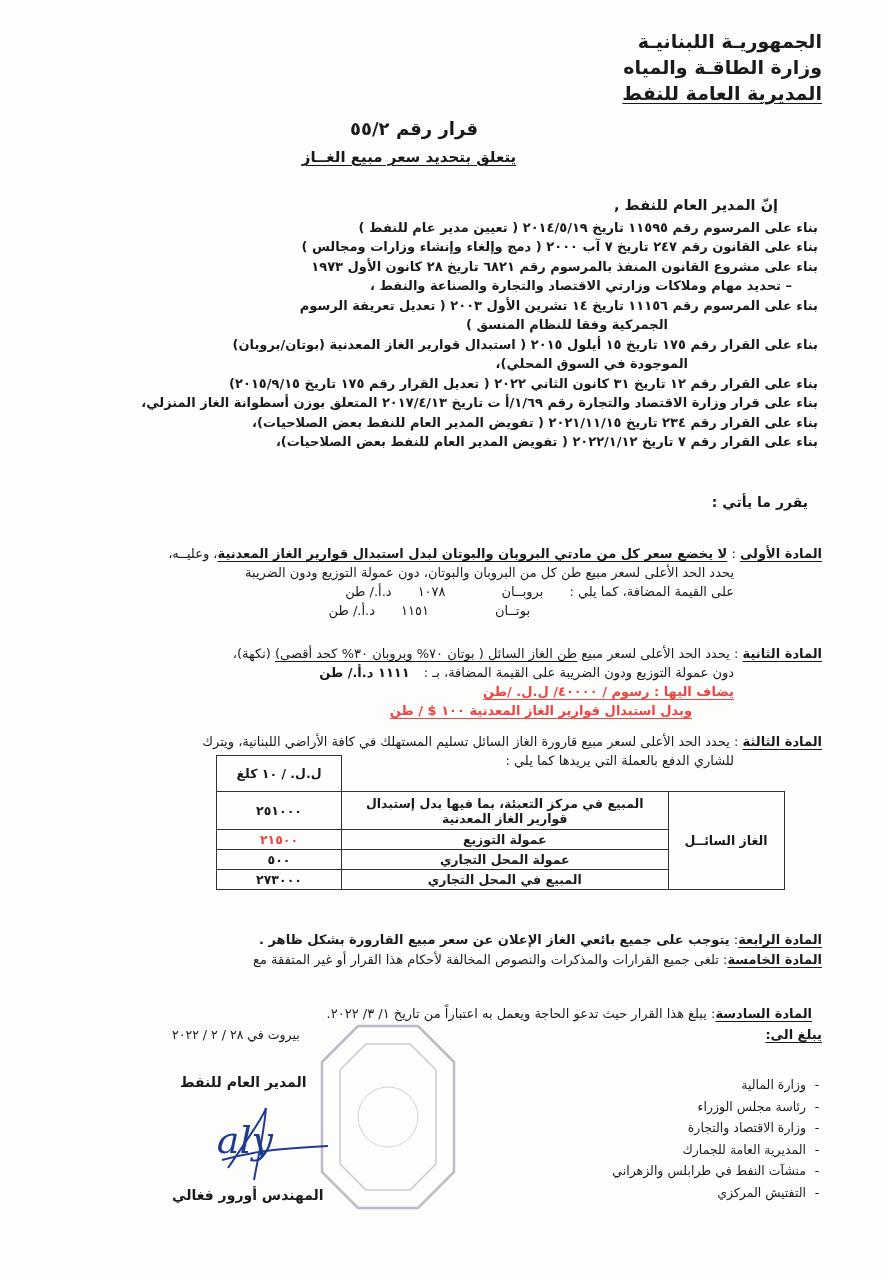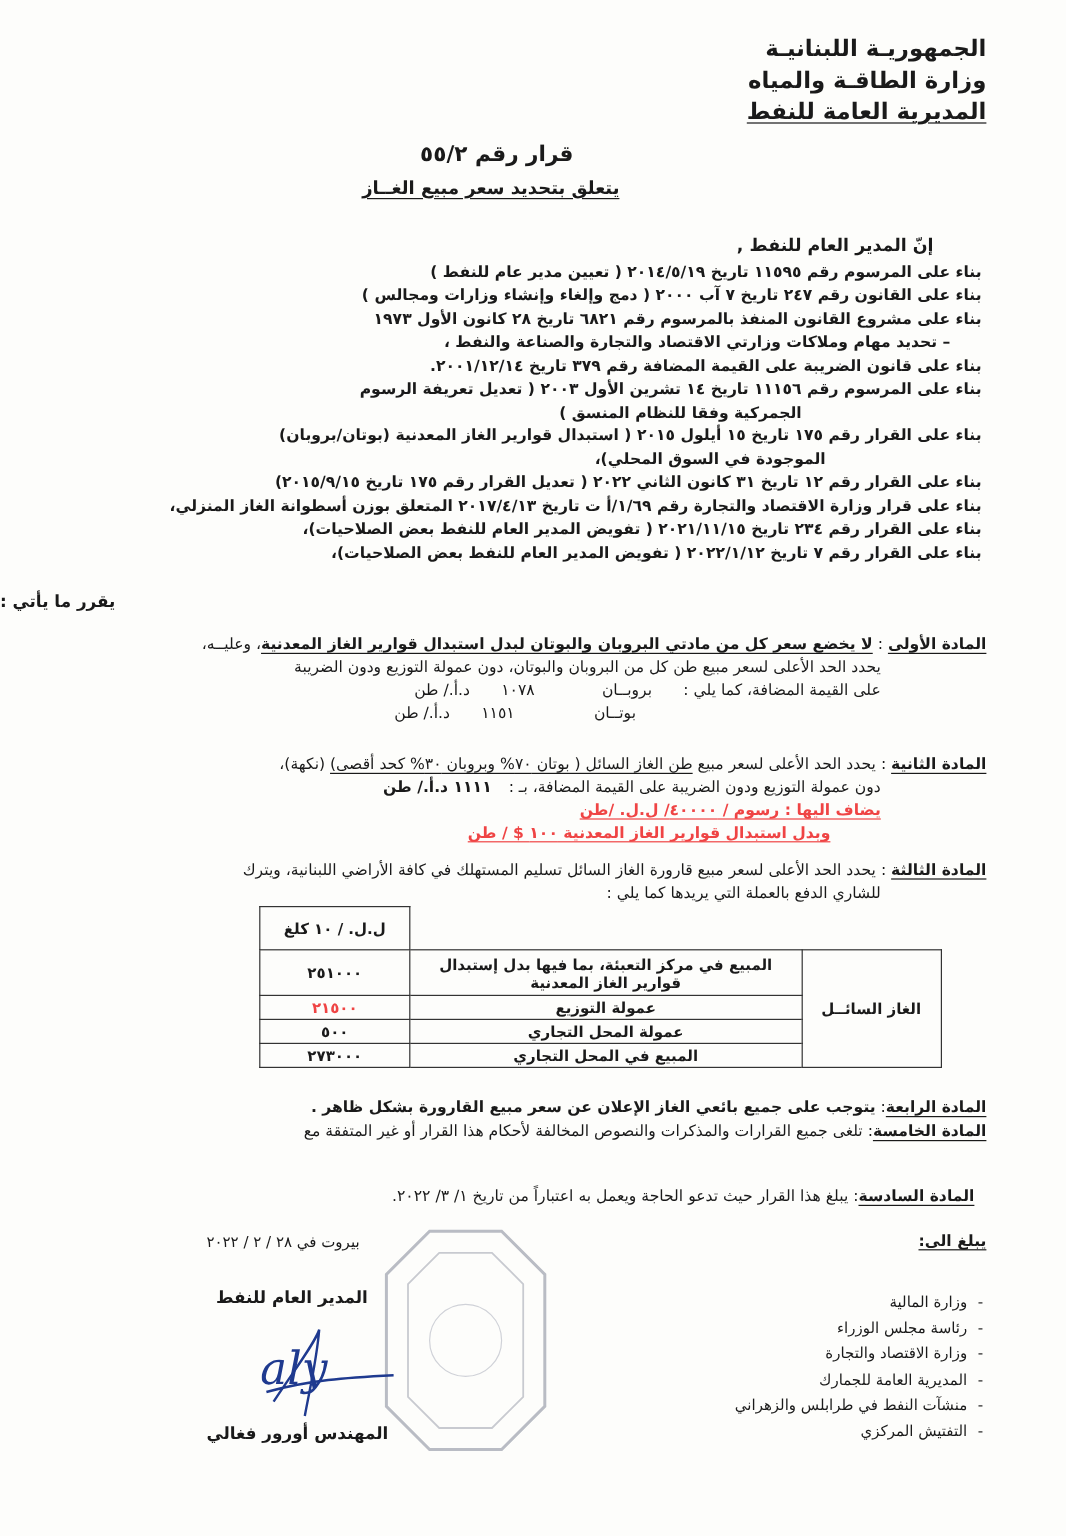--- a/index.html
+++ b/index.html
@@ -14,22 +14,22 @@
   .red { color: #ef4444; }
   .hdr { right: 66px; top: 28px; font-size: 19px; font-weight: bold; line-height: 26px; text-align: right; }
   .hdr div { white-space: nowrap; }
   .title { left: 0; width: 888px; text-align: center; font-weight: bold; }
   .t1 { top: 118px; font-size: 18px; padding-right: 60px; box-sizing: border-box; }
   .t2 { top: 148px; font-size: 15px; padding-right: 70px; box-sizing: border-box; }
   .preamble { right: 70px; width: 620px; top: 196px; font-size: 13px; line-height: 19.5px; font-weight: bold; }
   .preamble .line { white-space: nowrap; }
   .preamble .ind { padding-right: 26px; }
   .intro { font-size: 14.5px; padding-right: 40px; margin-bottom: 2px; }
-  .decide { left: 0; width: 888px; top: 494px; text-align: left; font-weight: bold; font-size: 14px; padding-right: 80px; box-sizing: border-box; }
-  .art { right: 66px; width: 760px; font-size: 13px; line-height: 19px; }
+  .decide { left: 0; width: 888px; top: 494px; text-align: right; font-weight: bold; font-size: 14px; padding-right: 80px; box-sizing: border-box; }
+  .art { right: 66px; width: 760px; font-size: 13px; line-height: 19px; margin-top: 16px; }
   .art .lbl { font-weight: bold; text-decoration: underline; text-underline-offset: 3px; }
   .art .cont { padding-right: 88px; }
   .row-price { display: flex; gap: 26px; }
   table.prices {
     position: absolute; left: 216px; top: 755px; border-collapse: collapse;
     font-size: 12.5px; font-weight: bold;
   }
   table.prices td { border: 1.5px solid #333; padding: 2px 8px; text-align: center; vertical-align: middle; }
   table.prices td.empty { border: none; }
   .col-val { width: 108px; }
@@ -55,21 +55,20 @@
 
 <div class="abs title t1">قرار رقم ٥٥/٢</div>
 <div class="abs title t2 u">يتعلق بتحديد سعر مبيع الغــاز</div>
 
 <div class="abs preamble">
   <div class="intro">إنّ المدير العام للنفط ,</div>
   <div class="line">بناء على المرسوم رقم ١١٥٩٥ تاريخ ٢٠١٤/٥/١٩ ( تعيين مدير عام للنفط )</div>
   <div class="line">بناء على القانون رقم ٢٤٧ تاريخ ٧ آب ٢٠٠٠ ( دمج وإلغاء وإنشاء وزارات ومجالس )</div>
   <div class="line">بناء على مشروع القانون المنفذ بالمرسوم رقم ٦٨٢١ تاريخ ٢٨ كانون الأول ١٩٧٣</div>
   <div class="line ind">– تحديد مهام وملاكات وزارتي الاقتصاد والتجارة والصناعة والنفط ،</div>
-  <div class="line">بناء على قانون الضريبة على القيمة المضافة رقم ٣٧٩ تاريخ ٢٠٠١/١٢/١٤.</div>
   <div class="line">بناء على المرسوم رقم ١١١٥٦ تاريخ ١٤ تشرين الأول ٢٠٠٣ ( تعديل تعريفة الرسوم</div>
   <div class="line ind" style="padding-right:150px">الجمركية وفقا للنظام المنسق )</div>
   <div class="line">بناء على القرار رقم ١٧٥ تاريخ ١٥ أيلول ٢٠١٥ ( استبدال قوارير الغاز المعدنية (بوتان/بروبان)</div>
   <div class="line" style="padding-right:130px">الموجودة في السوق المحلي)،</div>
   <div class="line">بناء على القرار رقم ١٢ تاريخ ٣١ كانون الثاني ٢٠٢٢ ( تعديل القرار رقم ١٧٥ تاريخ ٢٠١٥/٩/١٥)</div>
   <div class="line">بناء على قرار وزارة الاقتصاد والتجارة رقم ١/٦٩/أ ت تاريخ ٢٠١٧/٤/١٣ المتعلق بوزن أسطوانة الغاز المنزلي،</div>
   <div class="line">بناء على القرار رقم ٢٣٤ تاريخ ٢٠٢١/١١/١٥ ( تفويض المدير العام للنفط بعض الصلاحيات)،</div>
   <div class="line">بناء على القرار رقم ٧ تاريخ ٢٠٢٢/١/١٢ ( تفويض المدير العام للنفط بعض الصلاحيات)،</div>
 </div>
 

